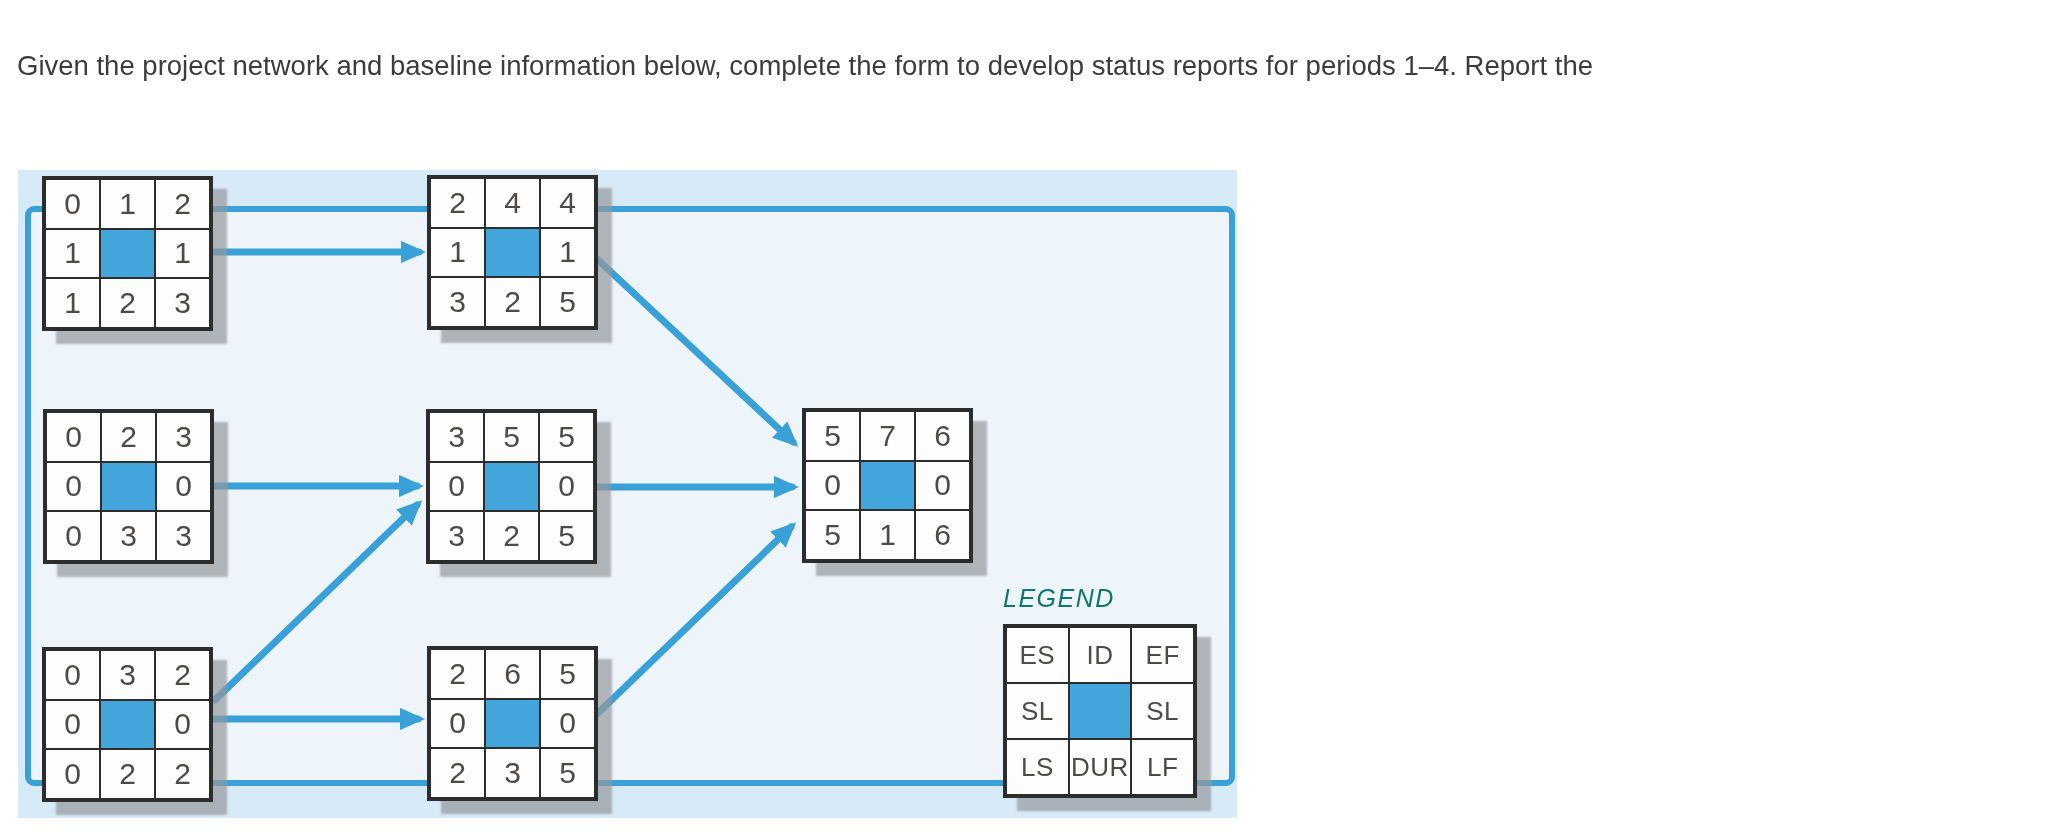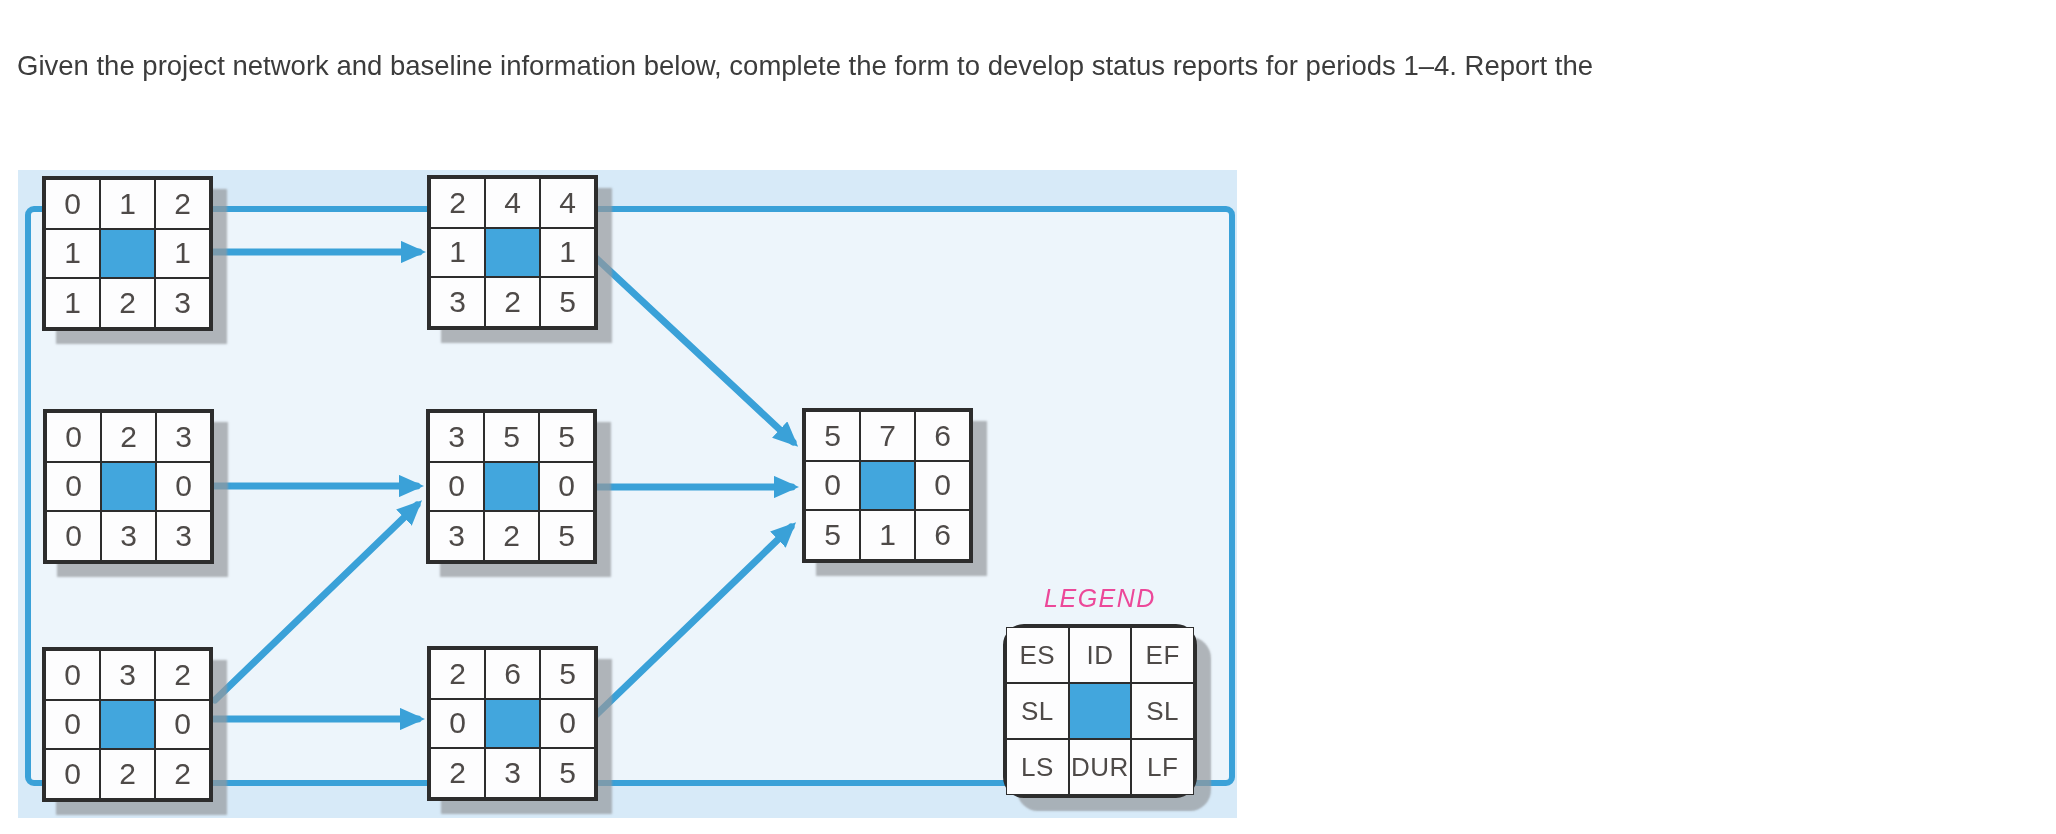--- a/index.html
+++ b/index.html
@@ -15,24 +15,24 @@
   .node{position:absolute;width:171px;height:155px;box-sizing:border-box;border:3px solid #2d2d2d;
         background:#fff;display:grid;grid-template-columns:1fr 1fr 1fr;grid-template-rows:1fr 1fr 1fr;
         box-shadow:14px 13px 2px rgba(148,152,157,0.7);z-index:3;}
   .cell{border:1.5px solid #2d2d2d;display:flex;align-items:center;justify-content:center;
         font-size:30px;color:#4e4a48;background:#fdfdfe;overflow:hidden;}
   .cell.fill{background:#42a6dd;}
   .pos-a1{left:42px;top:176px;}  .pos-a4{left:427px;top:175px;}
   .pos-a2{left:43px;top:409px;}  .pos-a5{left:426px;top:409px;}
   .pos-a3{left:42px;top:647px;}  .pos-a6{left:427px;top:646px;}
   .pos-a7{left:802px;top:408px;}
-  .legend-box{left:1003px;top:624px;width:194px;height:174px;border-radius:21px;}
+  .legend-box{left:1003px;top:624px;width:194px;height:174px;}
   .legend-box .cell{font-size:26px;letter-spacing:0.5px;}
-  .legend-title{position:absolute;left:1003px;top:584px;width:194px;text-align:center;
-                font-style:italic;font-size:25px;letter-spacing:1.5px;color:#ec4899;z-index:3;}
+  .legend-title{position:absolute;left:1003px;top:584px;width:194px;text-align:left;
+                font-style:italic;font-size:25px;letter-spacing:1.5px;color:#0f766e;z-index:3;}
 </style>
 </head>
 <body>
 
 <div class="stage">
 
   <div class="instructions">
     <div>Given the project network and baseline information below, complete the form to develop status reports for periods 1–4. Report the</div>
   </div>
 

